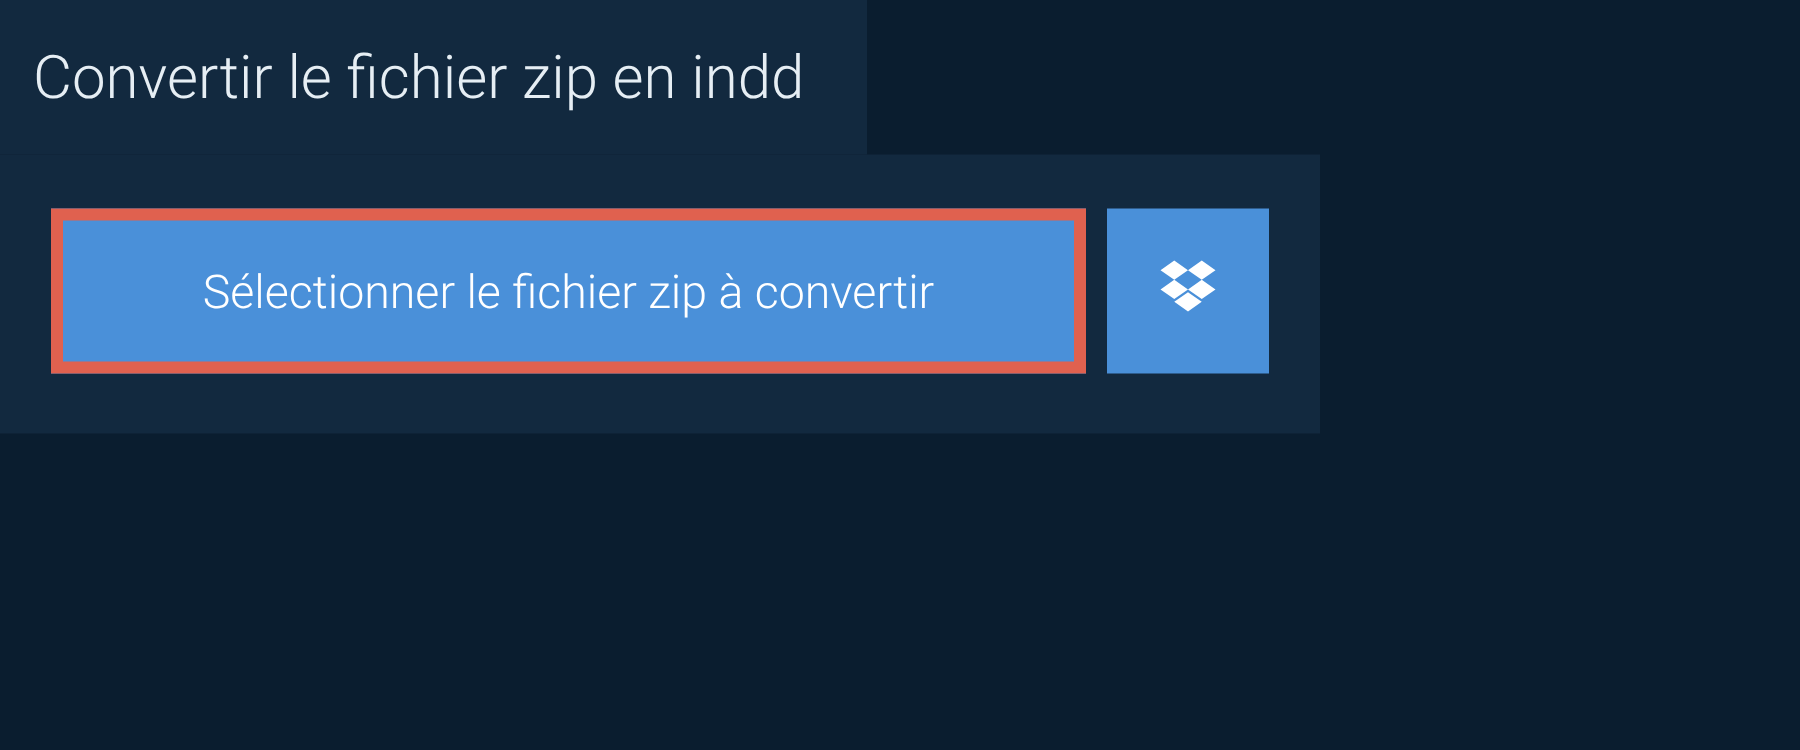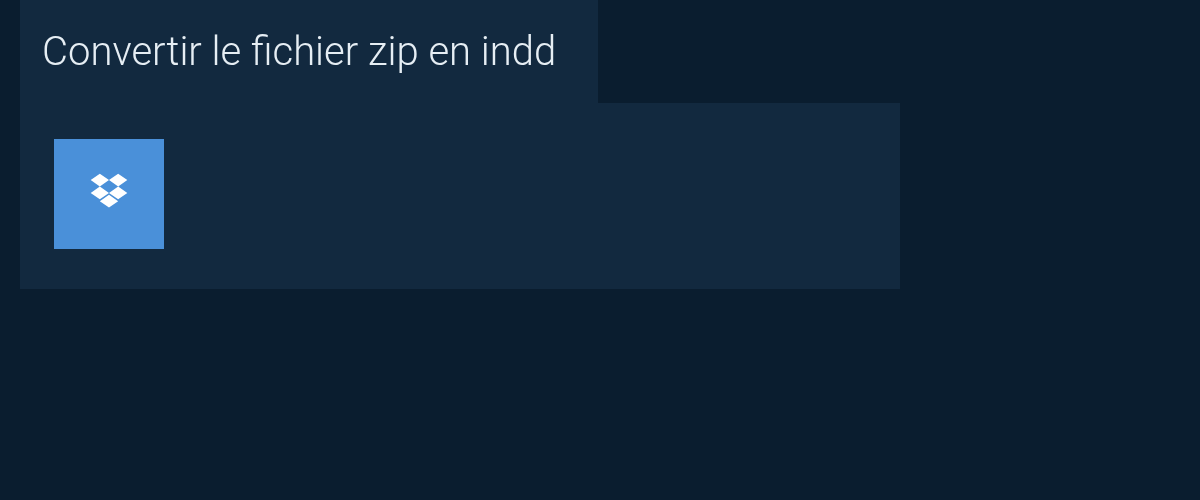--- a/index.html
+++ b/index.html
@@ -13,21 +13,20 @@
       background:#12293f;
       display:inline-block;
       padding:28px 42px 28px 22px;
       font-size:40px;
       font-weight:300;
       color:#e6eef4;
     }
     .stage {
       width:100%;
       height:auto;
-      padding-left:20px;
     }
     .header-row { display:flex; }
     .body-row {
       background:#12293f;
       padding:36px 34px 40px 34px;
       width:880px;
     }
     .button-row {
       display:flex;
       gap:14px;
@@ -63,20 +62,23 @@
 
 <div class="stage">
 
   <div class="header-row">
     <div class="title-tab">Convertir le fichier zip en indd</div>
   </div>
 
   <div class="body-row">
     <div class="button-row">
 
+      <div class="select-button">
+        <span>Sélectionner le fichier zip à convertir</span>
+      </div>
 
       <div class="dropbox-button">
         <span>
           <svg viewBox="0 0 48 48">
             <path d="M14 4 L24 11 L14 18 L4 11 Z
                      M34 4 L44 11 L34 18 L24 11 Z
                      M4 25 L14 18 L24 25 L14 32 Z
                      M24 25 L34 18 L44 25 L34 32 Z
                      M14 34 L24 27 L34 34 L24 41 Z"></path>
           </svg>

